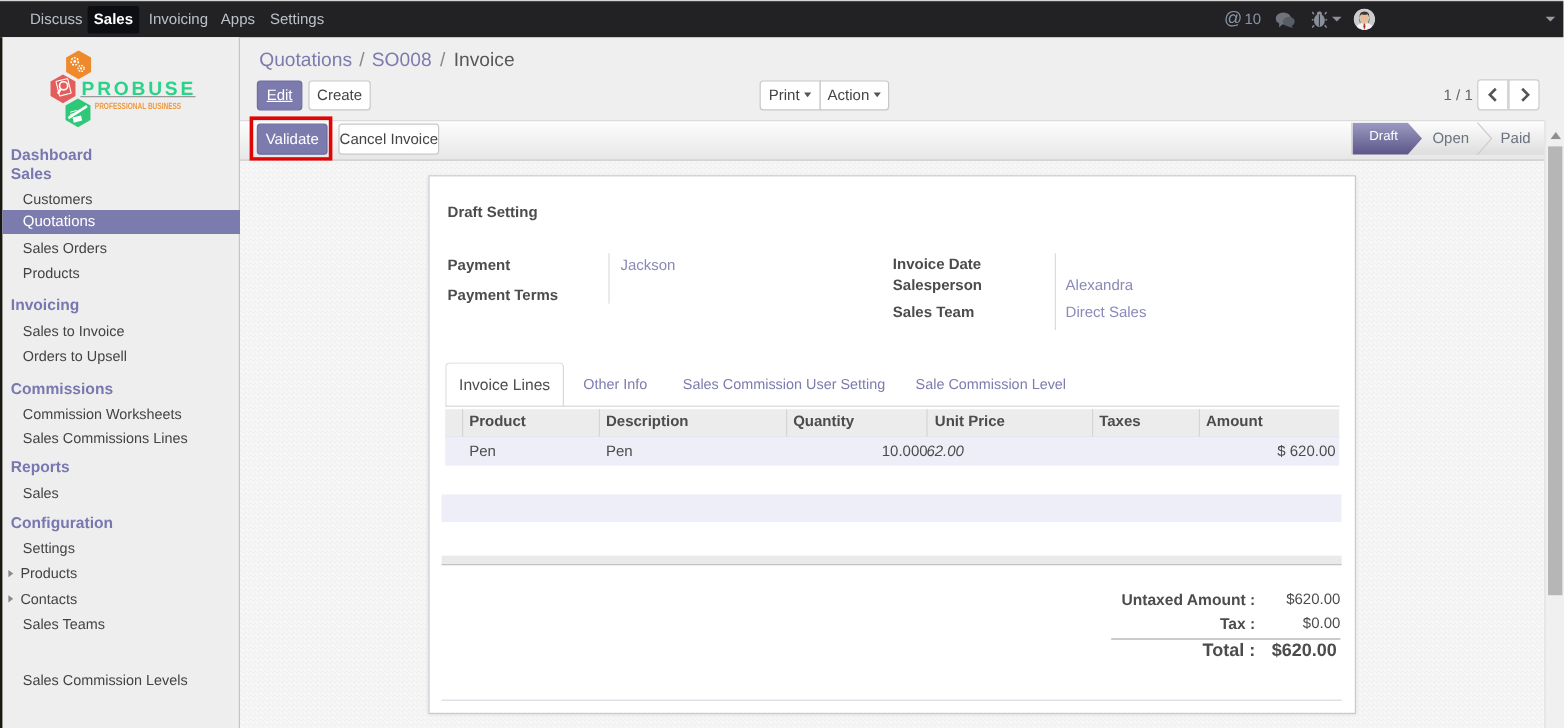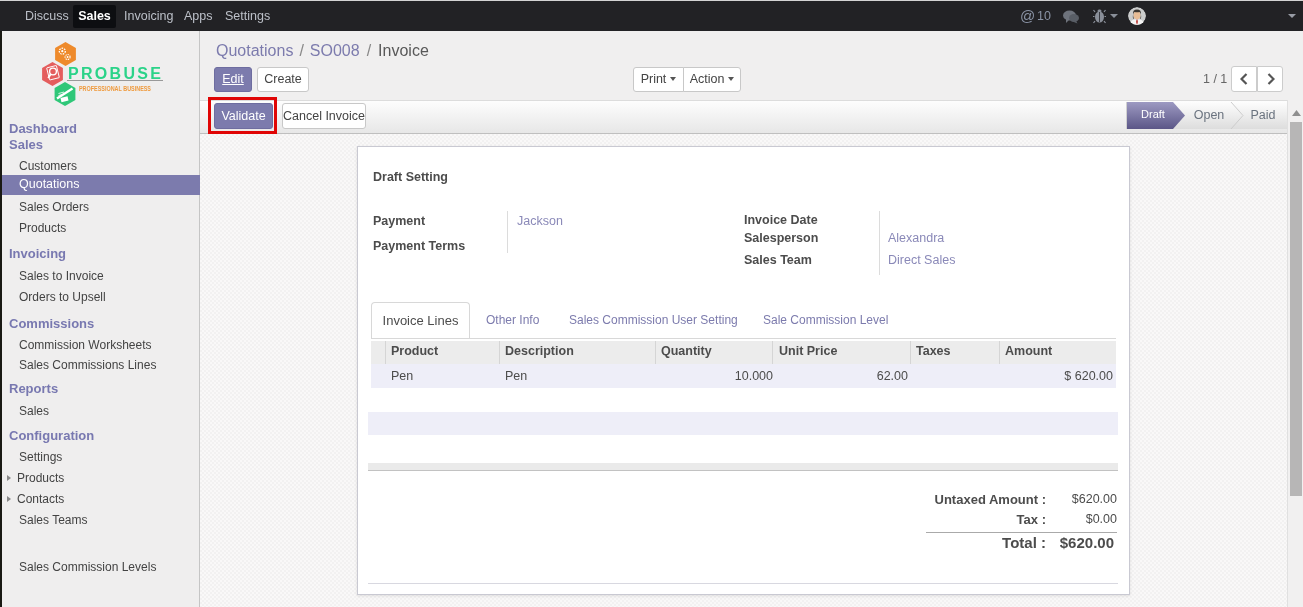--- a/index.html
+++ b/index.html
@@ -254,21 +254,21 @@
     <span class="thsep" style="left:128px;"></span>
     <span class="thsep" style="left:284px;"></span>
     <span class="thsep" style="left:401px;"></span>
     <span class="thsep" style="left:539px;"></span>
     <span class="thsep" style="left:628px;"></span>
   </div>
   <div id="trow">
     <span class="td" style="left:20px;">Pen</span>
     <span class="td" style="left:134px;">Pen</span>
     <span class="td" style="left:284px; width:118px; text-align:right;">10.000</span>
-    <span class="td" style="left:401px; width:136px; text-align:right;">62.00</span>
+    <span class="td" style="left:401px; width:136px; font-style:italic;">62.00</span>
     <span class="td" style="left:628px; width:114px; text-align:right;">$ 620.00</span>
   </div>
   <div id="emptyband"></div>
   <div id="divband"></div>
 
   <span class="tot-lbl" style="top:345px;">Untaxed Amount :</span>
   <span class="tot-val" style="top:345px;">$620.00</span>
   <span class="tot-lbl" style="top:365px;">Tax :</span>
   <span class="tot-val" style="top:365px;">$0.00</span>
   <div id="totline"></div>

